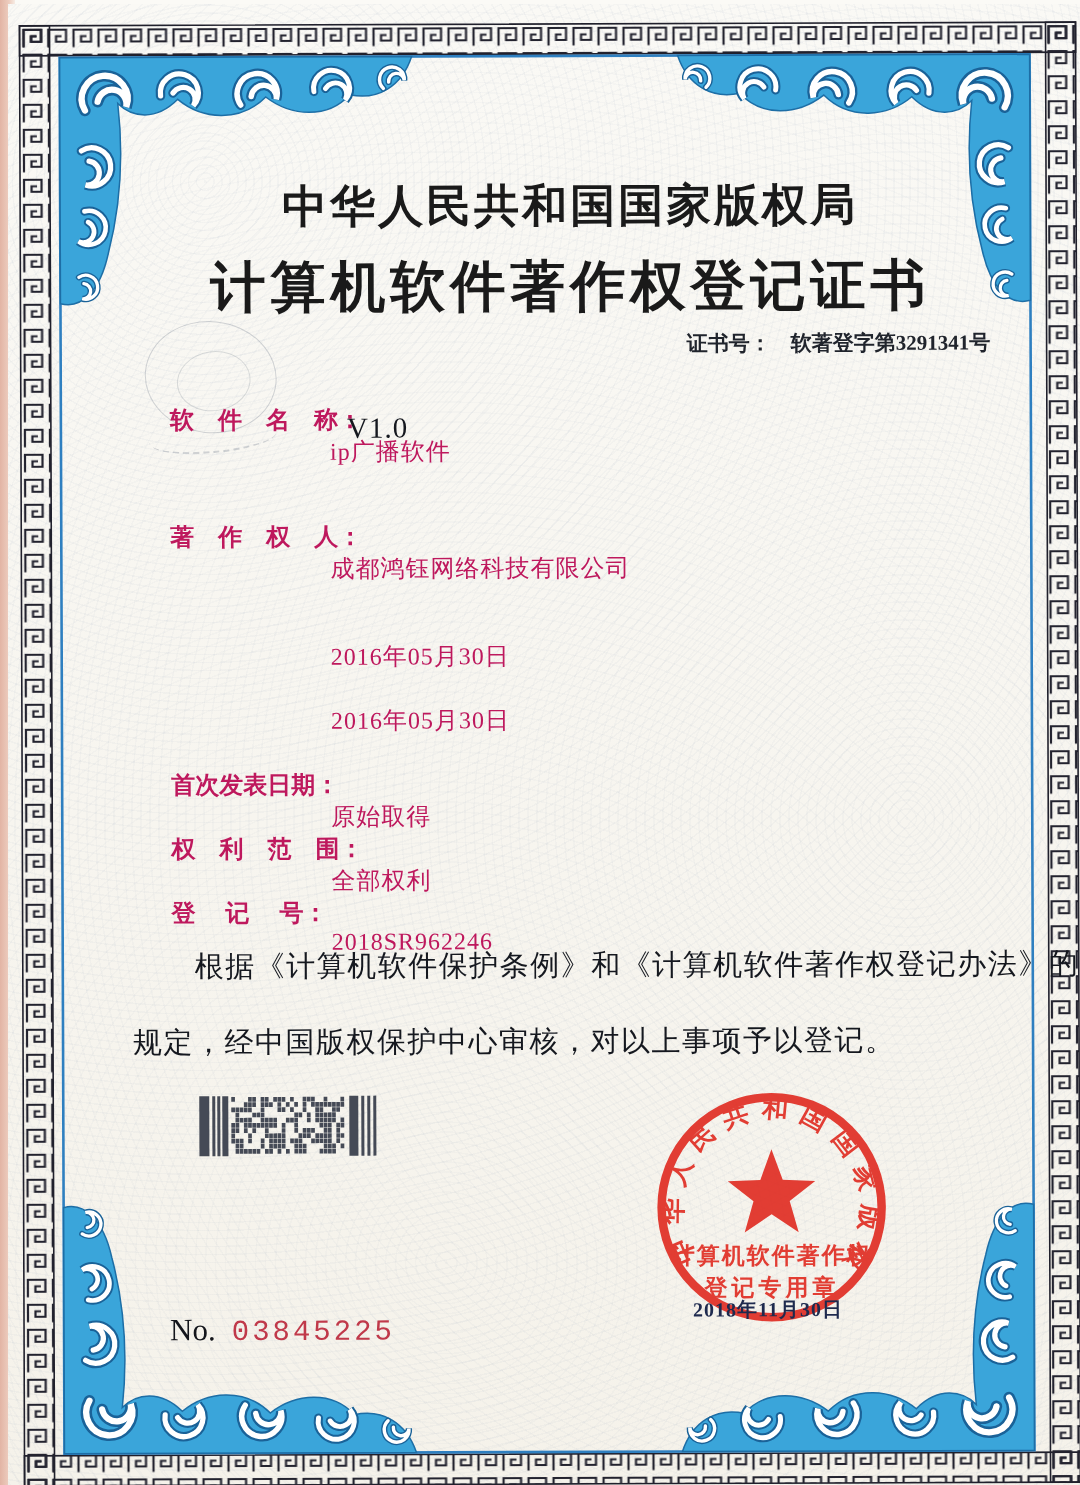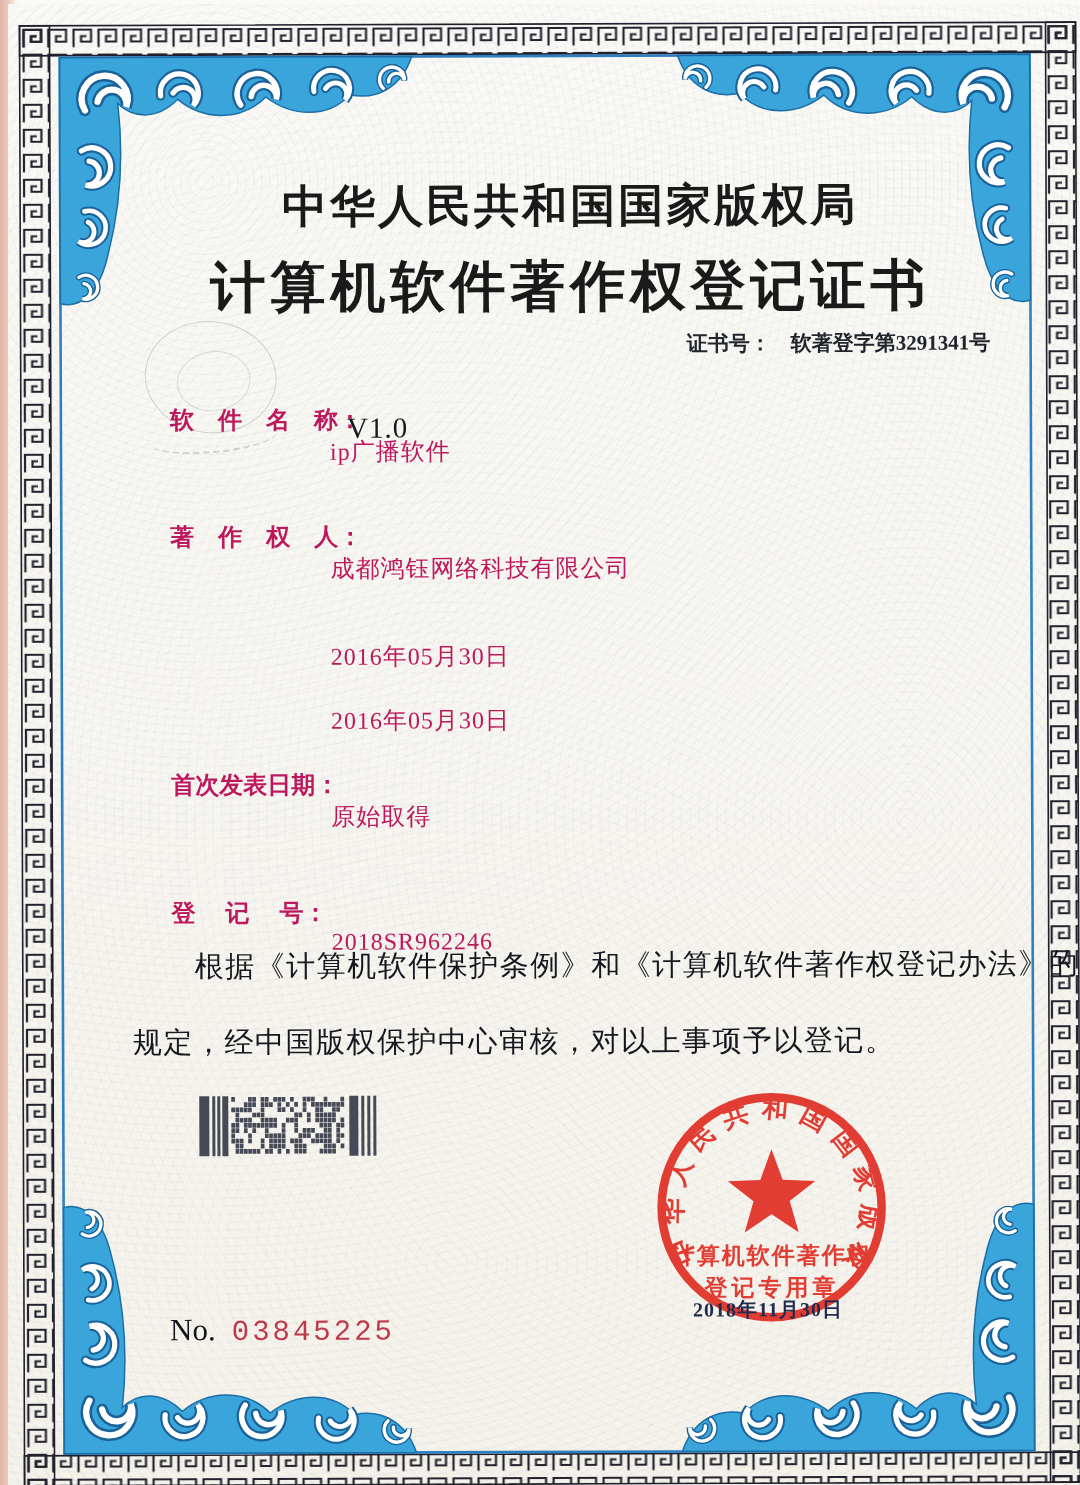--- a/index.html
+++ b/index.html
@@ -149,20 +149,24 @@
 
     <div class="row" style="top:677px">
       <span class="val">2016年05月30日</span>
     </div>
 
     <div class="row" style="top:741px">
       <span class="lbl">首次发表日期：</span>
       <span class="val">原始取得</span>
     </div>
 
+    <div class="row" style="top:805px">
+      <span class="lbl">权　利　范　围：</span>
+      <span class="val">全部权利</span>
+    </div>
 
     <div class="row" style="top:869px">
       <span class="lbl">登　 记　 号：</span>
       <span class="val">2018SR962246</span>
     </div>
 
     <div class="statement indent" style="top:946px">根据《计算机软件保护条例》和《计算机软件著作权登记办法》的</div>
     <div class="statement" style="top:1022px">规定，经中国版权保护中心审核，对以上事项予以登记。</div>
 
     <div class="barcode">

